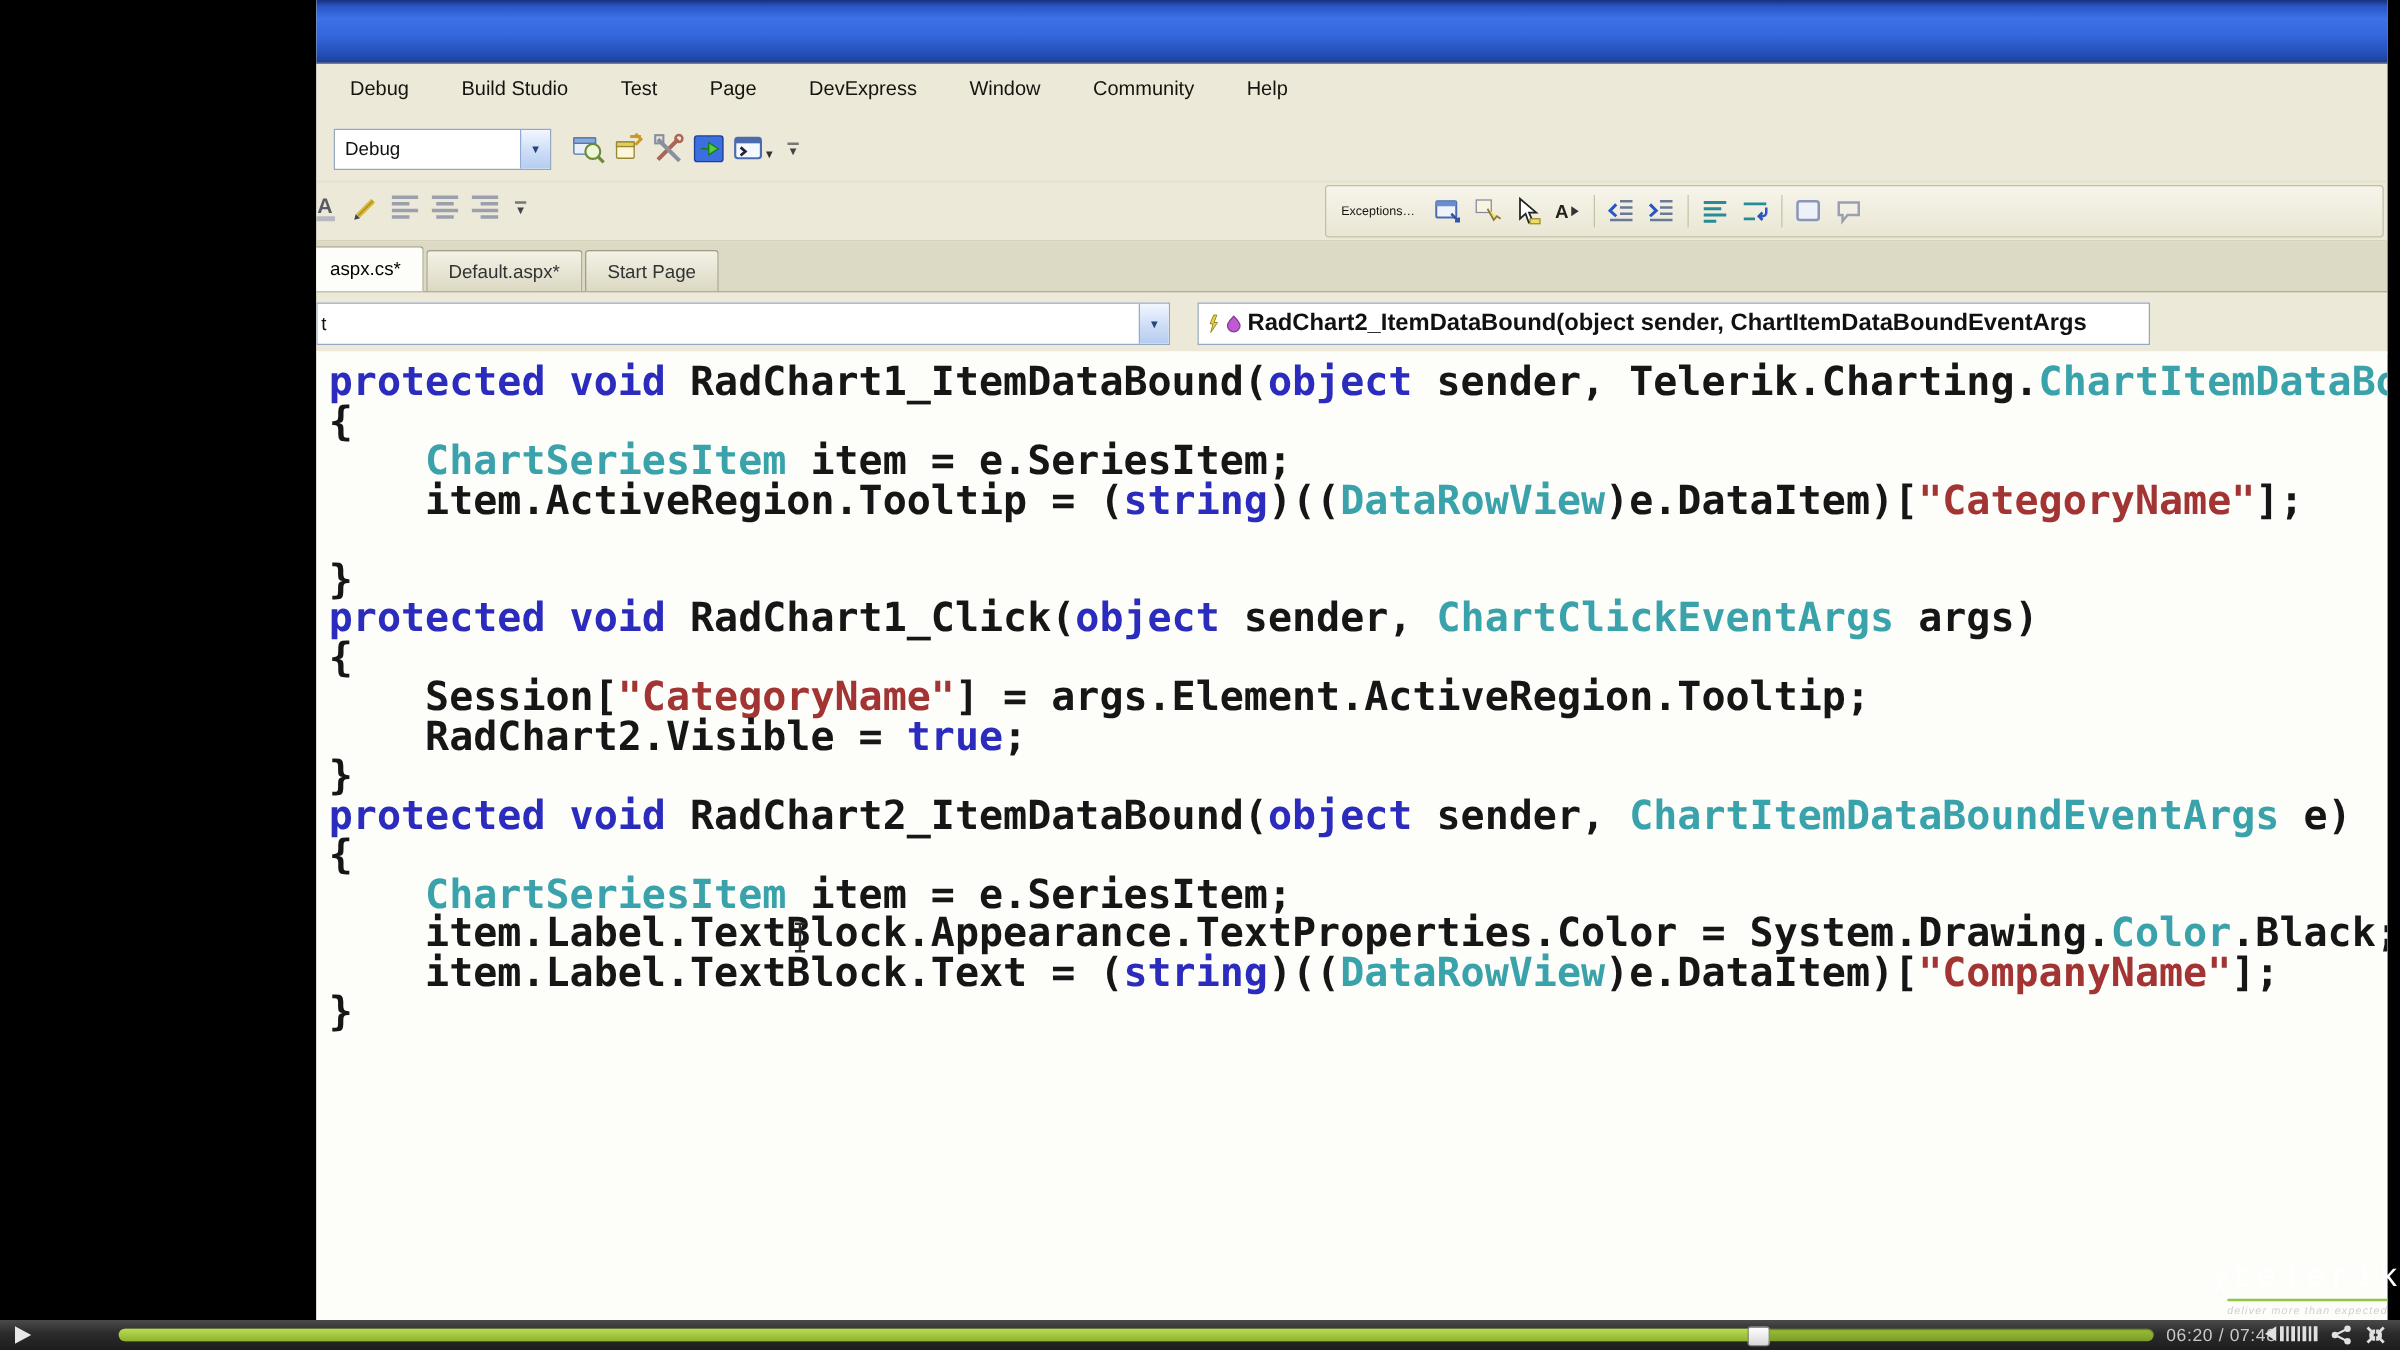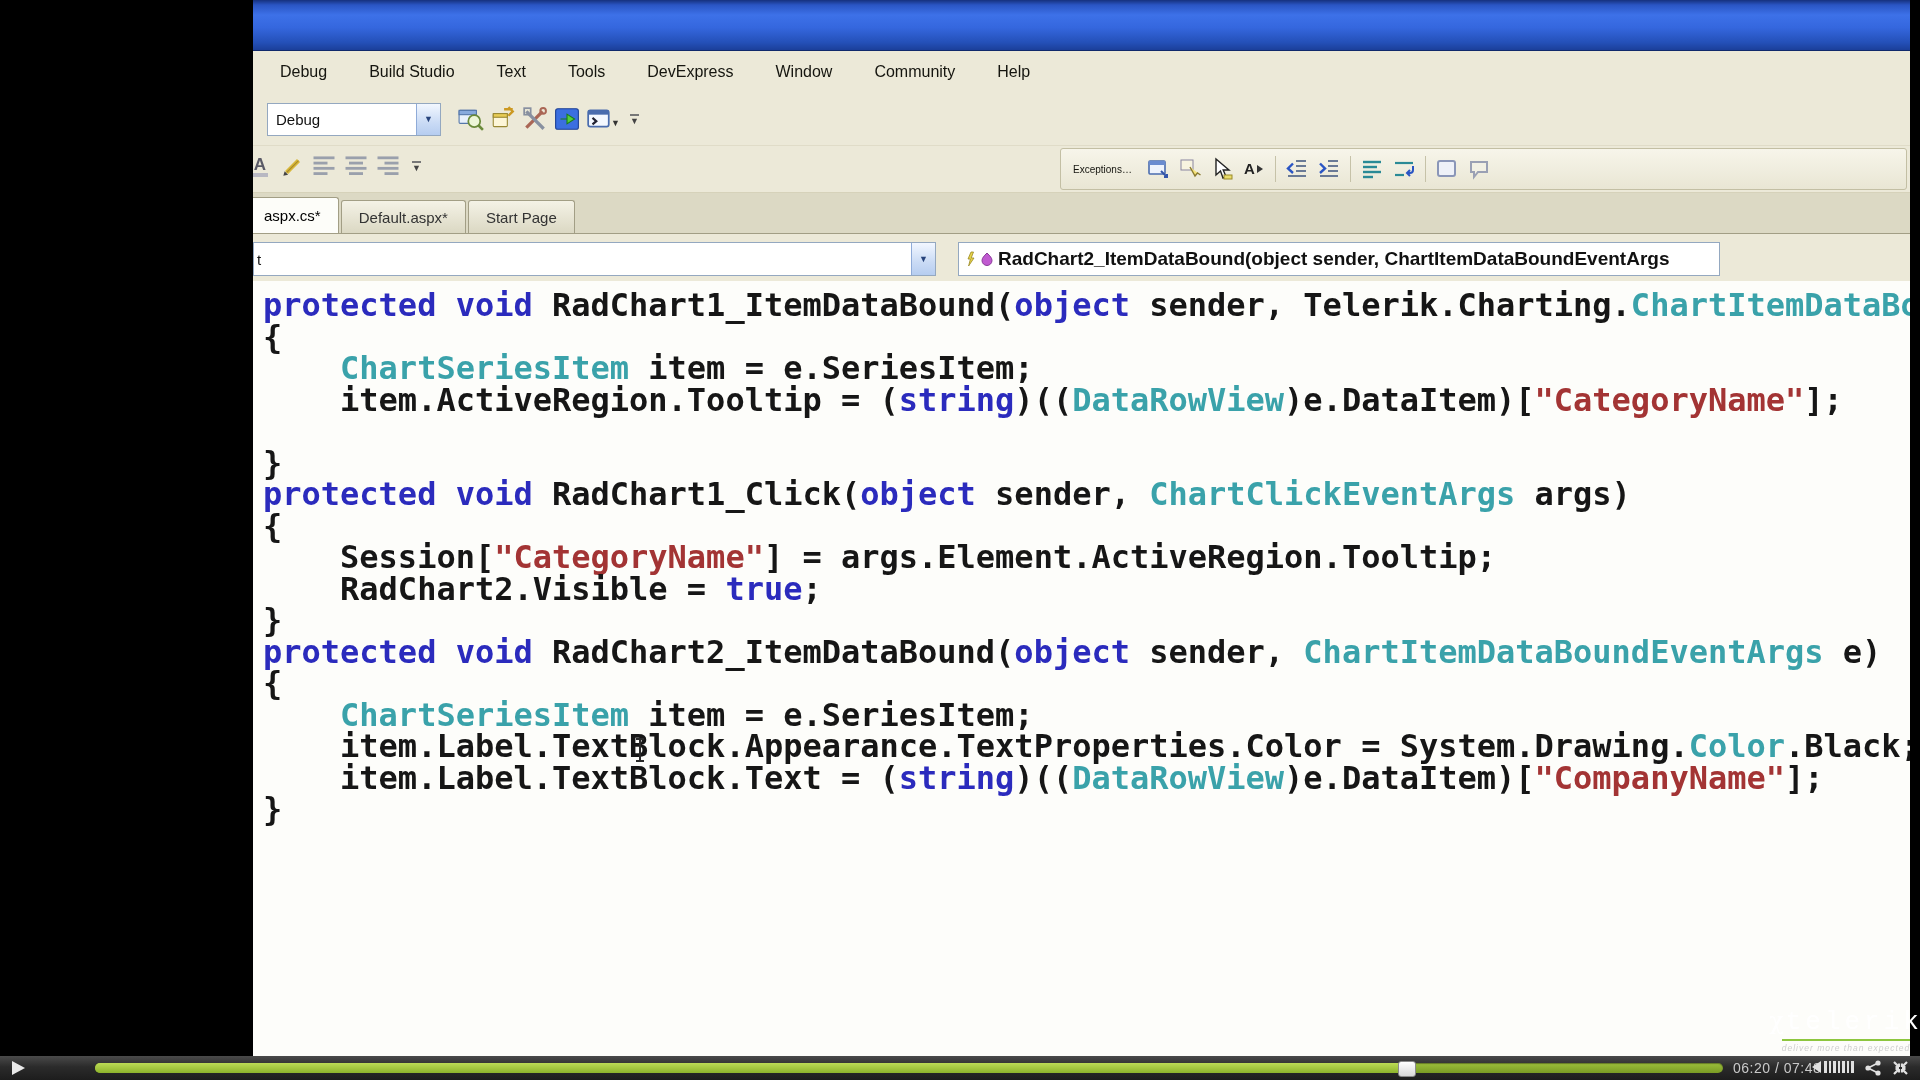--- a/index.html
+++ b/index.html
@@ -95,22 +95,22 @@
 
 <div id="stage">
 
   <div class="vs-window">
 
     <div class="titlebar"></div>
 
     <div class="menubar" id="menubar">
         <span class="menu-item">Debug</span>
         <span class="menu-item">Build Studio</span>
-        <span class="menu-item">Text</span>
-        <span class="menu-item">Tools</span>
+        <span class="menu-item">Test</span>
+        <span class="menu-item">Page</span>
         <span class="menu-item">DevExpress</span>
         <span class="menu-item">Window</span>
         <span class="menu-item">Community</span>
         <span class="menu-item">Help</span>
       </div>
 
     <div class="toolbar1">
       <div class="combo debug-combo">
         <span class="combo-text">Debug</span>
         <span class="combo-arrow">▼</span>

